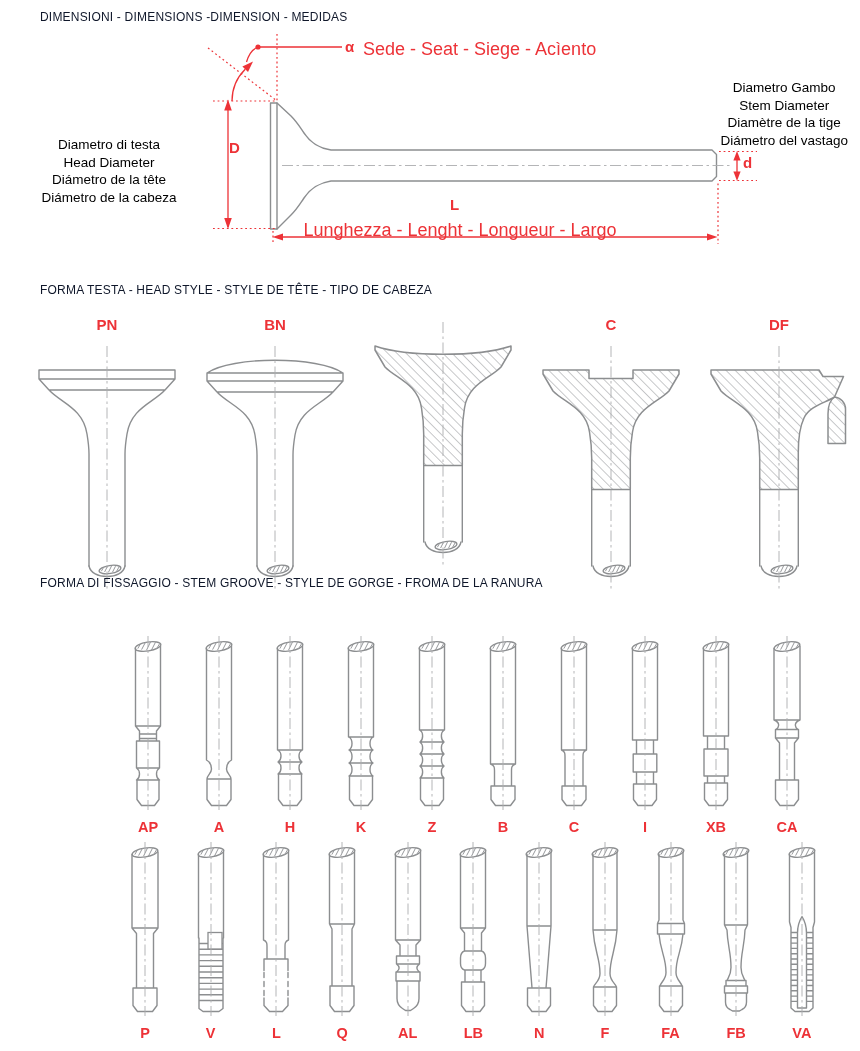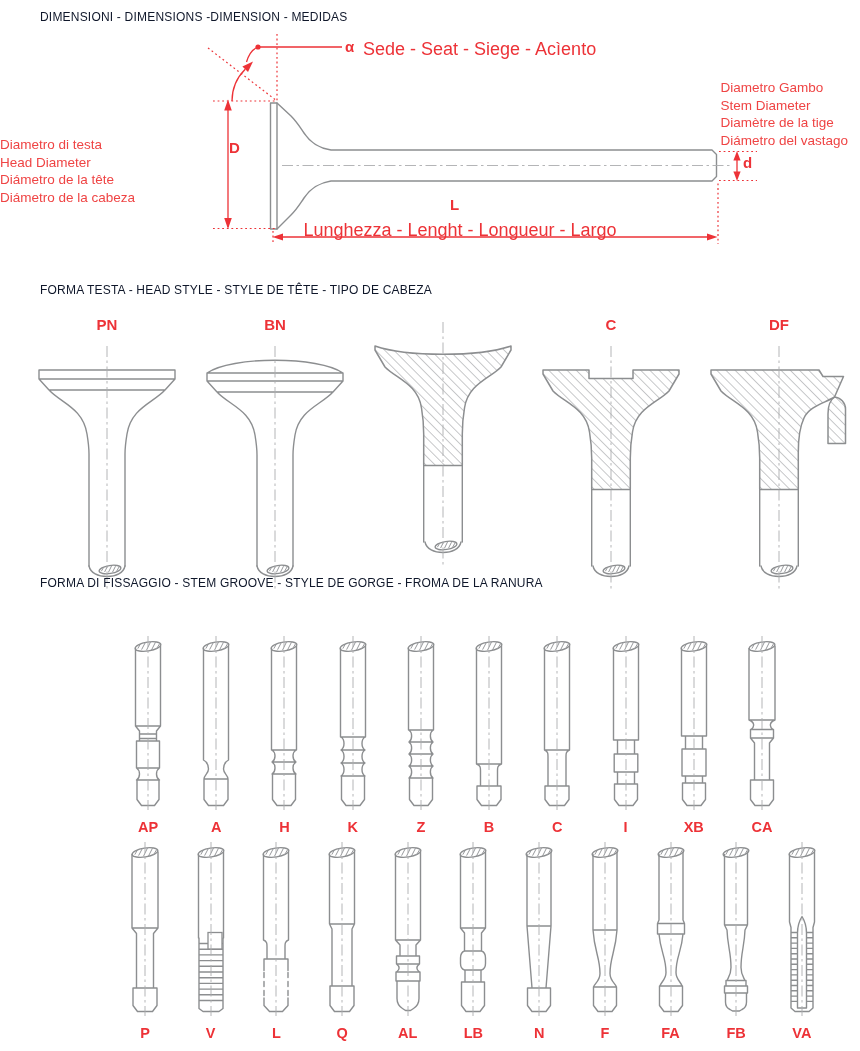--- a/index.html
+++ b/index.html
@@ -3,29 +3,29 @@
 <meta charset="utf-8">
 <style>
   html,body{margin:0;padding:0;background:#fff;}
   body{width:860px;height:1051px;position:relative;overflow:hidden;
        font-family:"Liberation Sans",sans-serif;}
   .abs{position:absolute;}
   .sec-title{position:absolute;left:40px;color:#0f172a;font-weight:normal;
              font-size:12px;letter-spacing:.2px;white-space:nowrap;}
   .rlab{position:absolute;color:#ED3237;font-size:18px;white-space:nowrap;}
   .rlab.b{font-weight:bold;font-size:15px;}
-  .tblock{position:absolute;color:#ef4444;font-size:13.5px;text-align:left;}
+  .tblock{position:absolute;color:#000000;font-size:13.5px;text-align:center;}
   .tblock div{line-height:17.5px;white-space:nowrap;}
   .head-row{position:absolute;top:316px;left:0;width:860px;display:flex;
             justify-content:flex-start;box-sizing:border-box;padding:0 1px 0 23px;}
   .head-col{width:168px;text-align:center;}
   .head-col .flabel{height:24px;}
   .stem-row{position:absolute;left:0;width:860px;display:flex;
             justify-content:space-between;box-sizing:border-box;}
-  #stemRow1{top:634px;padding:0 66px 0 116px;}
+  #stemRow1{top:634px;padding:0 41px 0 116px;}
   #stemRow2{top:840px;padding:0 26px 0 113px;}
   .stem-fig{width:64px;text-align:center;}
   .flabel{color:#ED3237;font-weight:bold;font-size:14.5px;}
   .head-col .flabel{font-size:15px;}
   .stem-fig .flabel{margin-top:3px;}
   
   svg .o{fill:none;stroke:#8C8E90;stroke-width:1.4;stroke-linejoin:round;stroke-linecap:round;}
   svg .of{fill:#fff;stroke:#8C8E90;stroke-width:1.3;}
   svg .hf{fill:url(#hx);stroke:#8C8E90;stroke-width:1.5;stroke-linejoin:round;}
   svg .hl{stroke:#97999C;stroke-width:1;fill:none;}

